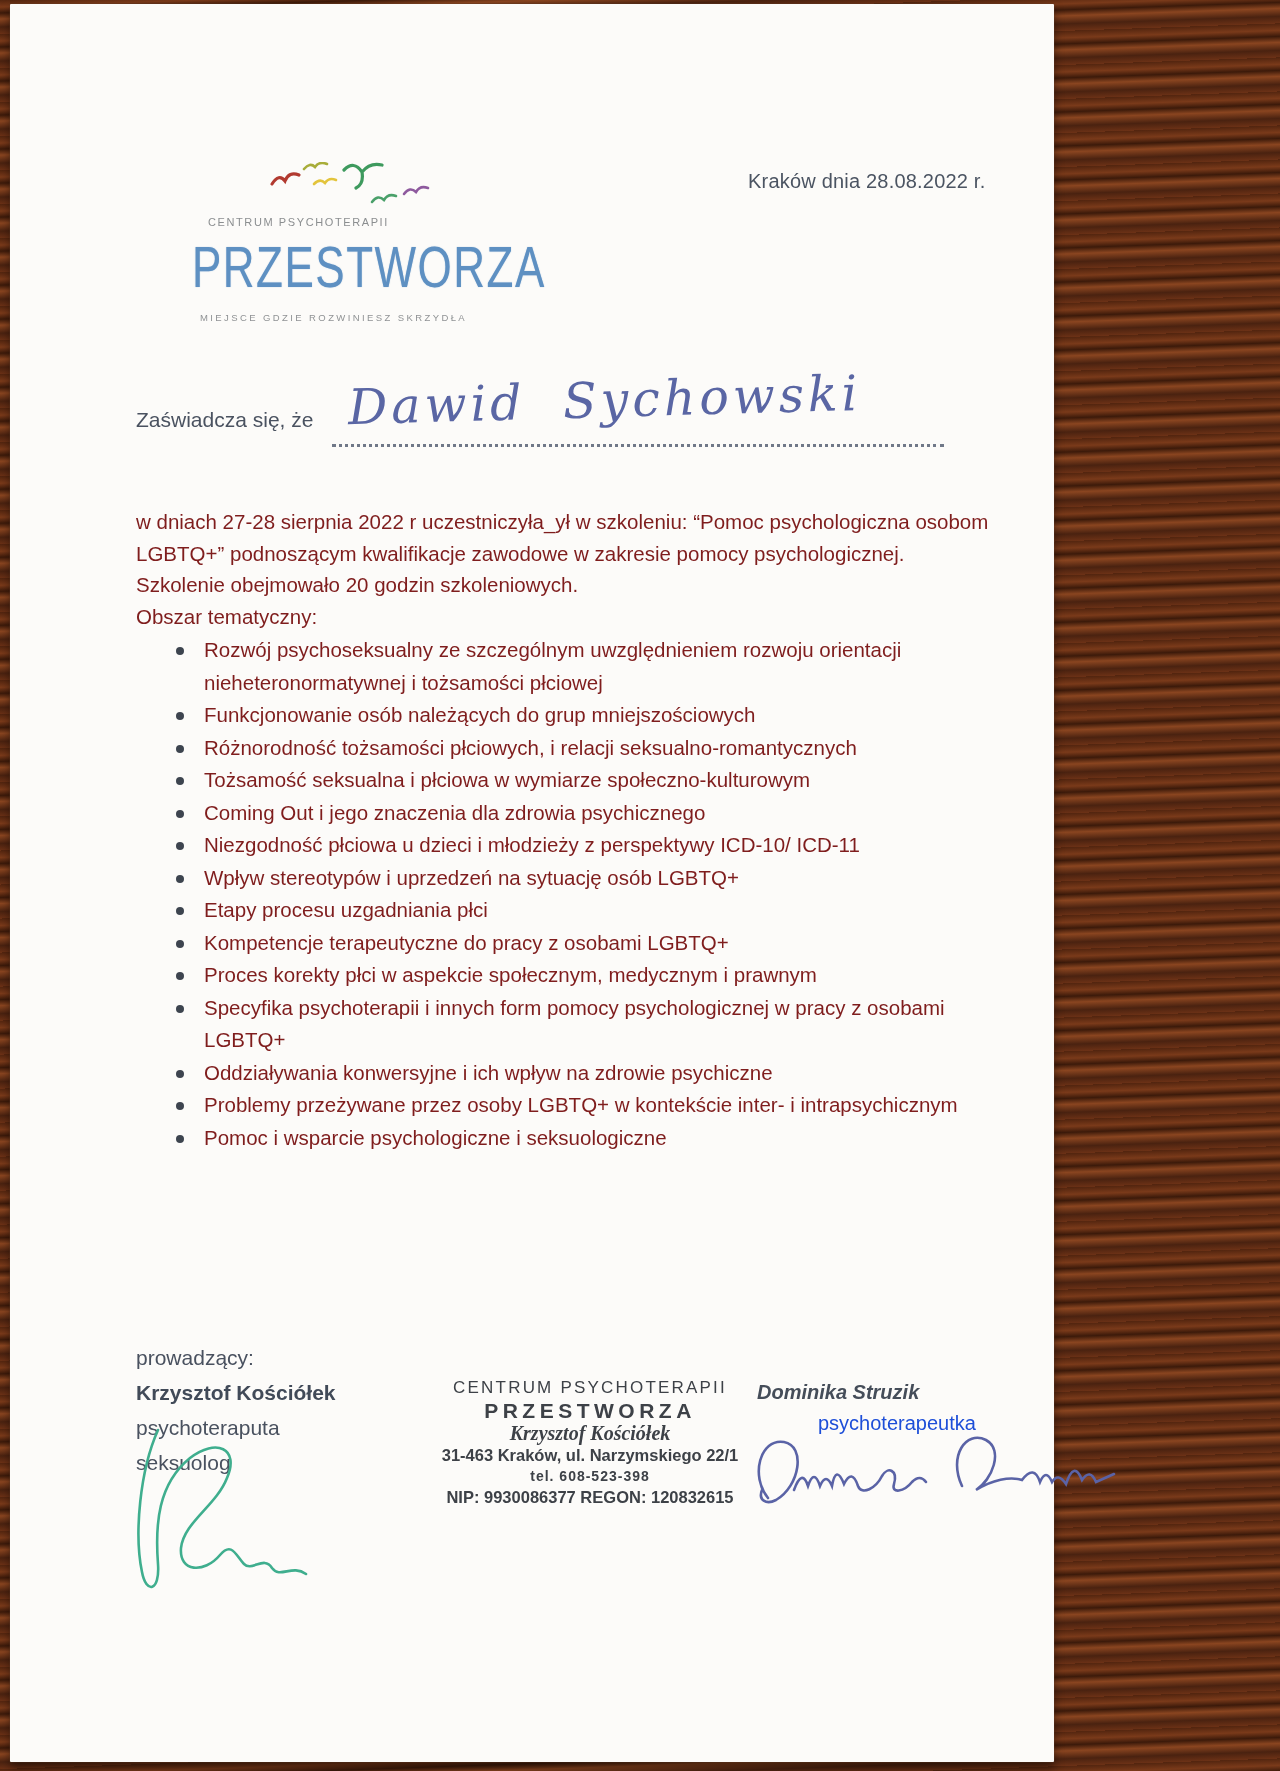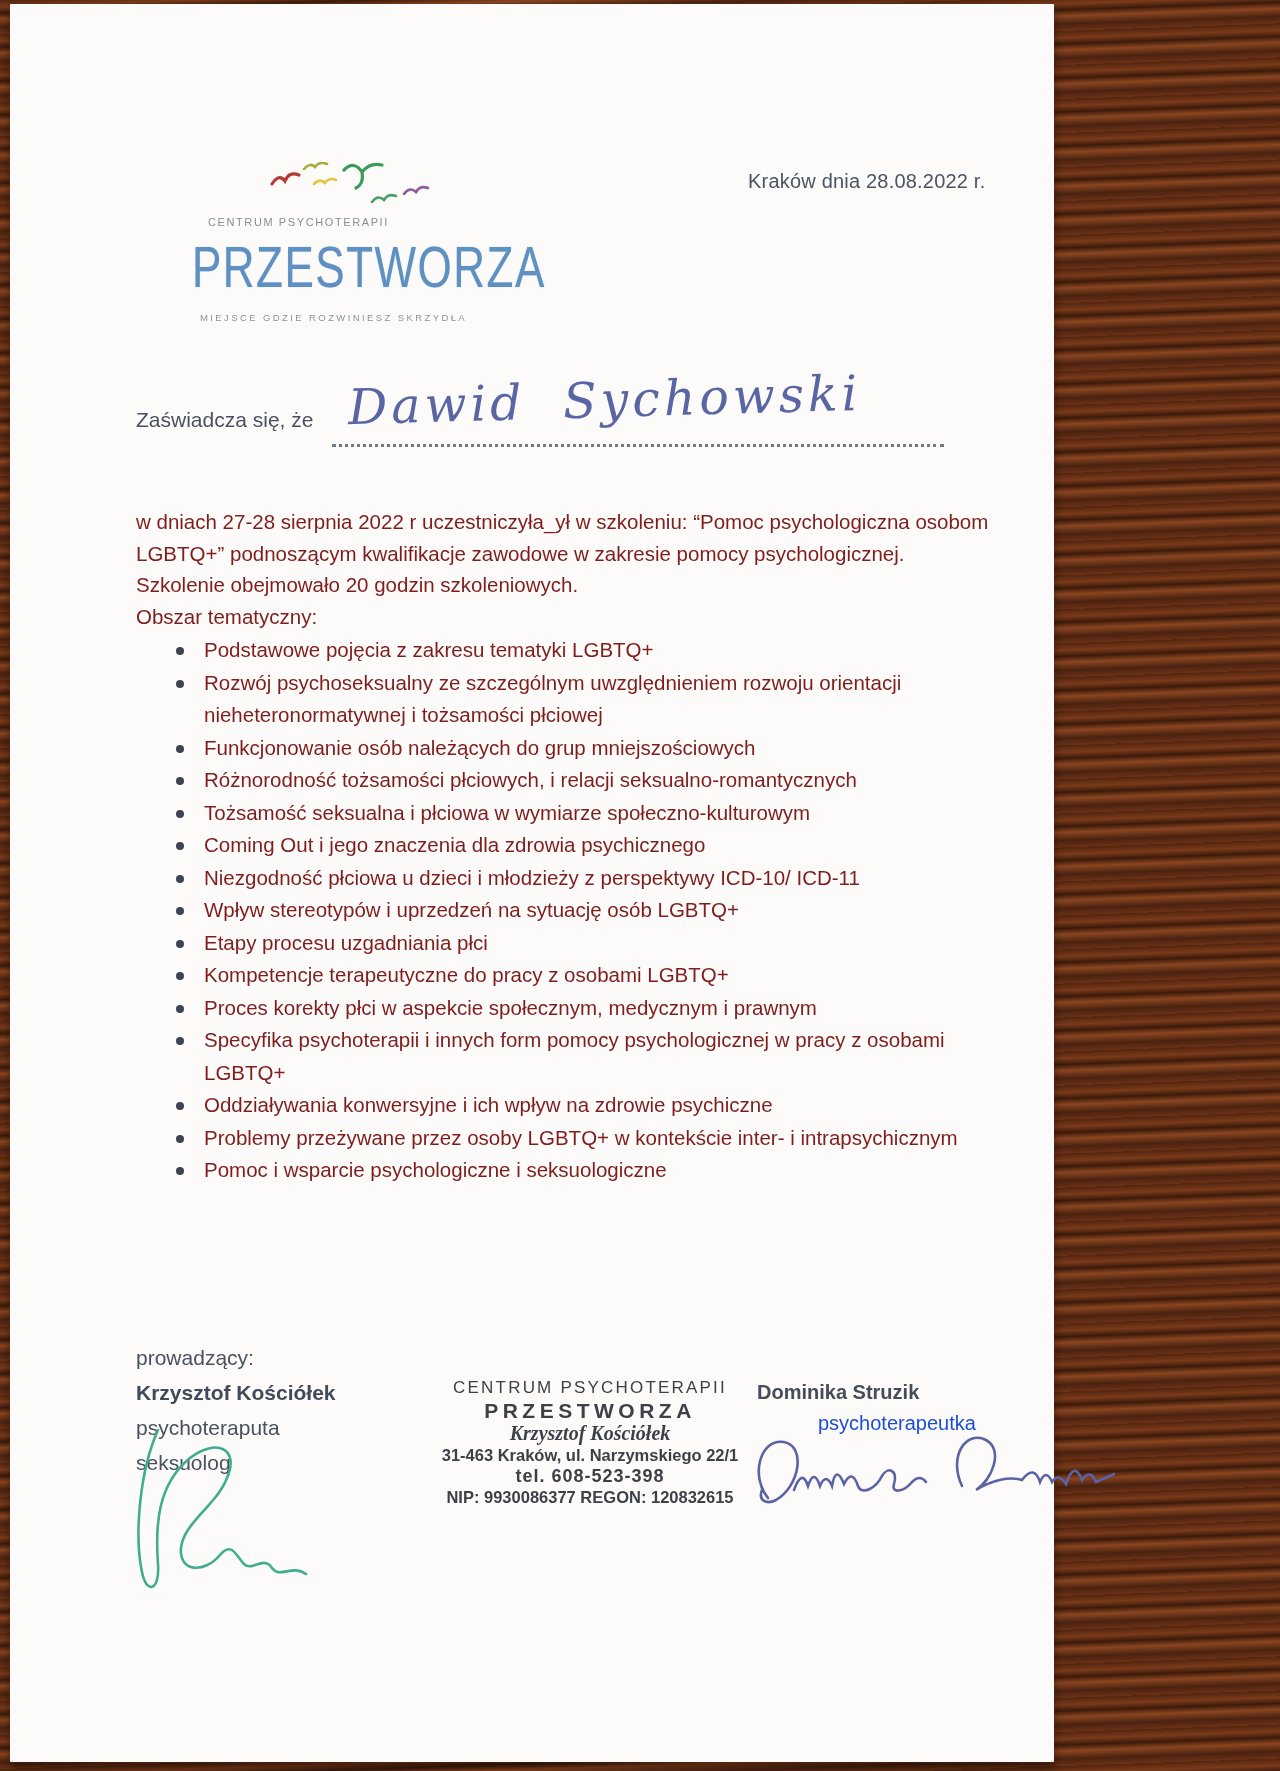--- a/index.html
+++ b/index.html
@@ -52,23 +52,23 @@
   }
 
   
   .foot-left{left:126px;top:1336px;font-size:21px;line-height:35px;color:#49515f;}
   .foot-left .fl-name{font-weight:600;color:#414a58;}
   .stamp{left:410px;top:1373px;width:340px;text-align:center;color:#3d4147;}
   .stamp .s1{font-size:17px;letter-spacing:2.2px;line-height:22px;}
   .stamp .s2{font-size:21px;font-weight:700;letter-spacing:4.5px;line-height:23px;}
   .stamp .s3{font-family:"Liberation Serif",serif;font-style:italic;font-size:20px;font-weight:600;line-height:23px;}
   .stamp .s4{font-size:16.5px;font-weight:600;line-height:21px;}
-  .stamp .s5{font-size:18px;font-weight:600;letter-spacing:1px;line-height:21px;}
+  .stamp .s5{font-size:14px;font-weight:600;letter-spacing:1px;line-height:21px;}
   .stamp .s6{font-size:16.5px;font-weight:600;line-height:21px;}
-  .foot-right-name{left:747px;top:1377px;font-size:20px;font-weight:700;color:#454d59;}
+  .foot-right-name{left:747px;top:1377px;font-size:20px;font-weight:700;color:#454d59;font-style:italic;}
   .foot-right-title{left:808px;top:1408px;font-size:20px;color:#1d4ed8;}
   .sig{pointer-events:none;}
 </style>
 </head>
 <body>
 
 <div class="paper">
 
   <div class="abs date">Kraków dnia 28.08.2022 r.</div>
 
@@ -85,21 +85,20 @@
   <div class="abs logo-tagline">MIEJSCE GDZIE ROZWINIESZ SKRZYDŁA</div>
 
   <div class="abs certify-label">Zaświadcza się, że</div>
   <div class="abs dotline"></div>
   <div class="abs name-script">Dawid Sychowski</div>
 
   <div class="abs body-block">
     <p>w dniach 27-28 sierpnia 2022 r uczestniczyła_ył w szkoleniu: “Pomoc psychologiczna osobom LGBTQ+” podnoszącym kwalifikacje zawodowe w zakresie pomocy psychologicznej. Szkolenie obejmowało 20 godzin szkoleniowych.</p>
     <div class="topics-label">Obszar tematyczny:</div>
     <ul class="topics">
-      <li>Podstawowe pojęcia z zakresu tematyki LGBTQ+</li>
       <li>Rozwój psychoseksualny ze szczególnym uwzględnieniem rozwoju orientacji nieheteronormatywnej i tożsamości płciowej</li>
       <li>Funkcjonowanie osób należących do grup mniejszościowych</li>
       <li>Różnorodność tożsamości płciowych, i relacji seksualno-romantycznych</li>
       <li>Tożsamość seksualna i płciowa w wymiarze społeczno-kulturowym</li>
       <li>Coming Out i jego znaczenia dla zdrowia psychicznego</li>
       <li>Niezgodność płciowa u dzieci i młodzieży z perspektywy ICD-10/ ICD-11</li>
       <li>Wpływ stereotypów i uprzedzeń na sytuację osób LGBTQ+</li>
       <li>Etapy procesu uzgadniania płci</li>
       <li>Kompetencje terapeutyczne do pracy z osobami LGBTQ+</li>
       <li>Proces korekty płci w aspekcie społecznym, medycznym i prawnym</li>

